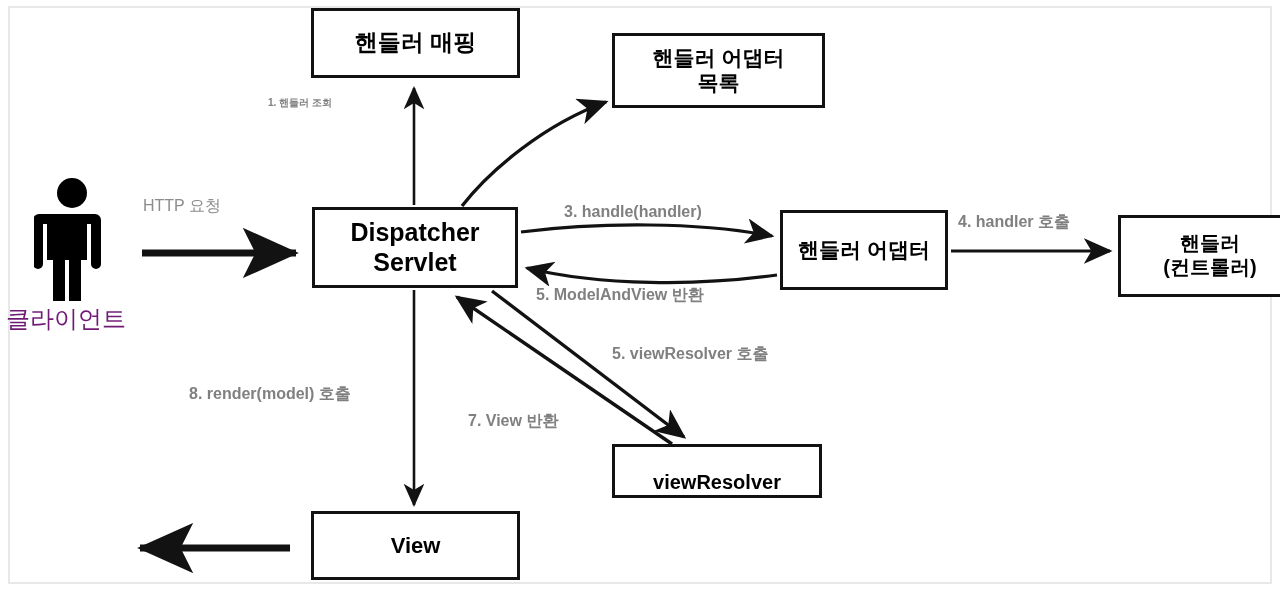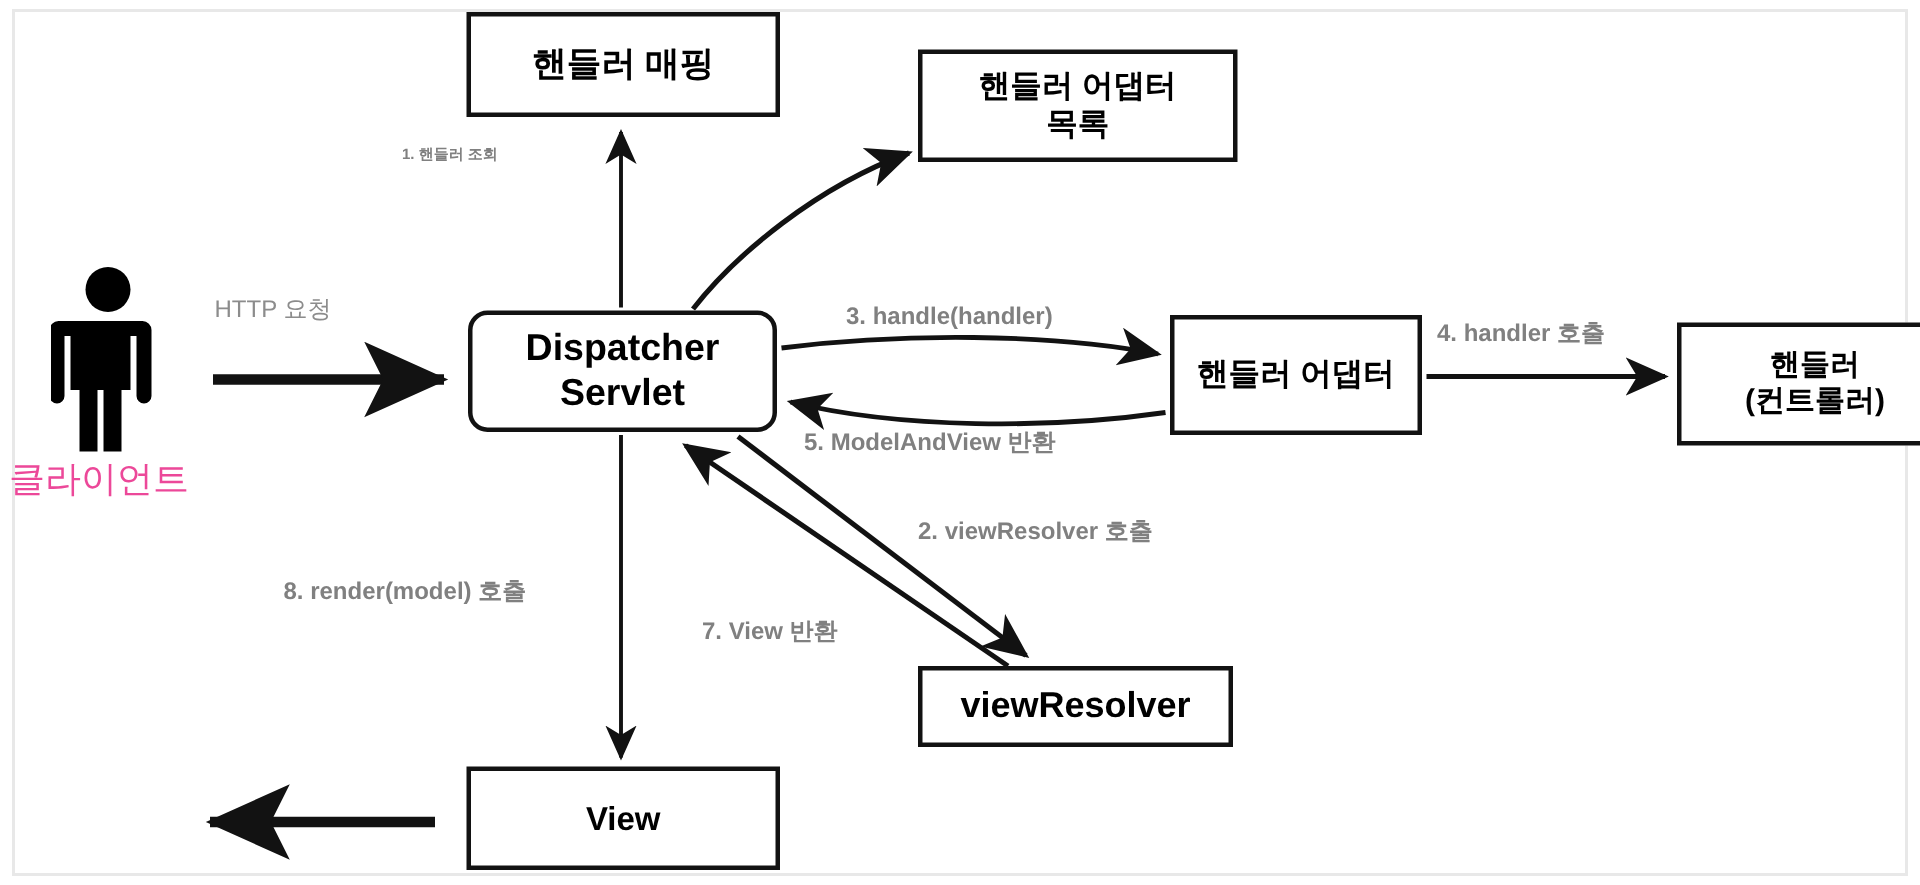--- a/index.html
+++ b/index.html
@@ -59,21 +59,21 @@
     font-weight: 700;
     white-space: nowrap;
     z-index: 4;
   }
   .label-plain {
     font-weight: 400;
     color: #8c8c8c;
   }
   .actor-caption {
     position: absolute;
-    color: #ec4899;
+    color: #701a75;
     font-weight: 400;
     white-space: nowrap;
     z-index: 4;
   }
   #actor {
     position: absolute;
     z-index: 4;
   }
 </style>
 </head>
@@ -124,53 +124,53 @@
 
   <div class="node" style="left:311px; top:8px; width:209px; height:70px; font-size:23px;">
     <span class="node-text">핸들러 매핑</span>
   </div>
 
   <div class="node" style="left:612px; top:33px; width:213px; height:75px; font-size:21px;">
     <span class="node-text">핸들러 어댑터
 목록</span>
   </div>
 
-  <div class="node" style="left:312px; top:207px; width:206px; height:81px; font-size:25px;border-radius:13px;">
+  <div class="node" style="left:312px; top:207px; width:206px; height:81px; font-size:25px;">
     <span class="node-text">Dispatcher
 Servlet</span>
   </div>
 
   <div class="node" style="left:780px; top:210px; width:168px; height:80px; font-size:21px;">
     <span class="node-text">핸들러 어댑터</span>
   </div>
 
   <div class="node" style="left:1118px; top:215px; width:184px; height:82px; font-size:20px;">
     <span class="node-text">핸들러
 (컨트롤러)</span>
   </div>
 
-  <div class="node" style="left:612px; top:444px; width:210px; height:54px; font-size:24px;">
+  <div class="node" style="left:612px; top:444px; width:210px; height:54px; font-size:20px;align-items:flex-end;">
     <span class="node-text">viewResolver</span>
   </div>
 
   <div class="node" style="left:311px; top:511px; width:209px; height:69px; font-size:22px;">
     <span class="node-text">View</span>
   </div>
 
   <div class="label label-plain" style="left:143px; top:196px; font-size:16px;">HTTP 요청</div>
 
   <div class="label" style="left:268px; top:96px; font-size:10px;">1. 핸들러 조회</div>
 
 
   <div class="label" style="left:564px; top:203px; font-size:16px;">3. handle(handler)</div>
 
   <div class="label" style="left:958px; top:212px; font-size:16px;">4. handler 호출</div>
 
   <div class="label" style="left:536px; top:285px; font-size:16px;">5. ModelAndView 반환</div>
 
-  <div class="label" style="left:612px; top:344px; font-size:16px;">2. viewResolver 호출</div>
+  <div class="label" style="left:612px; top:344px; font-size:16px;">5. viewResolver 호출</div>
 
   <div class="label" style="left:468px; top:411px; font-size:16px;">7. View 반환</div>
 
   <div class="label" style="left:189px; top:384px; font-size:16px;">8. render(model) 호출</div>
 
 
 </div>
 
 </body></html>

